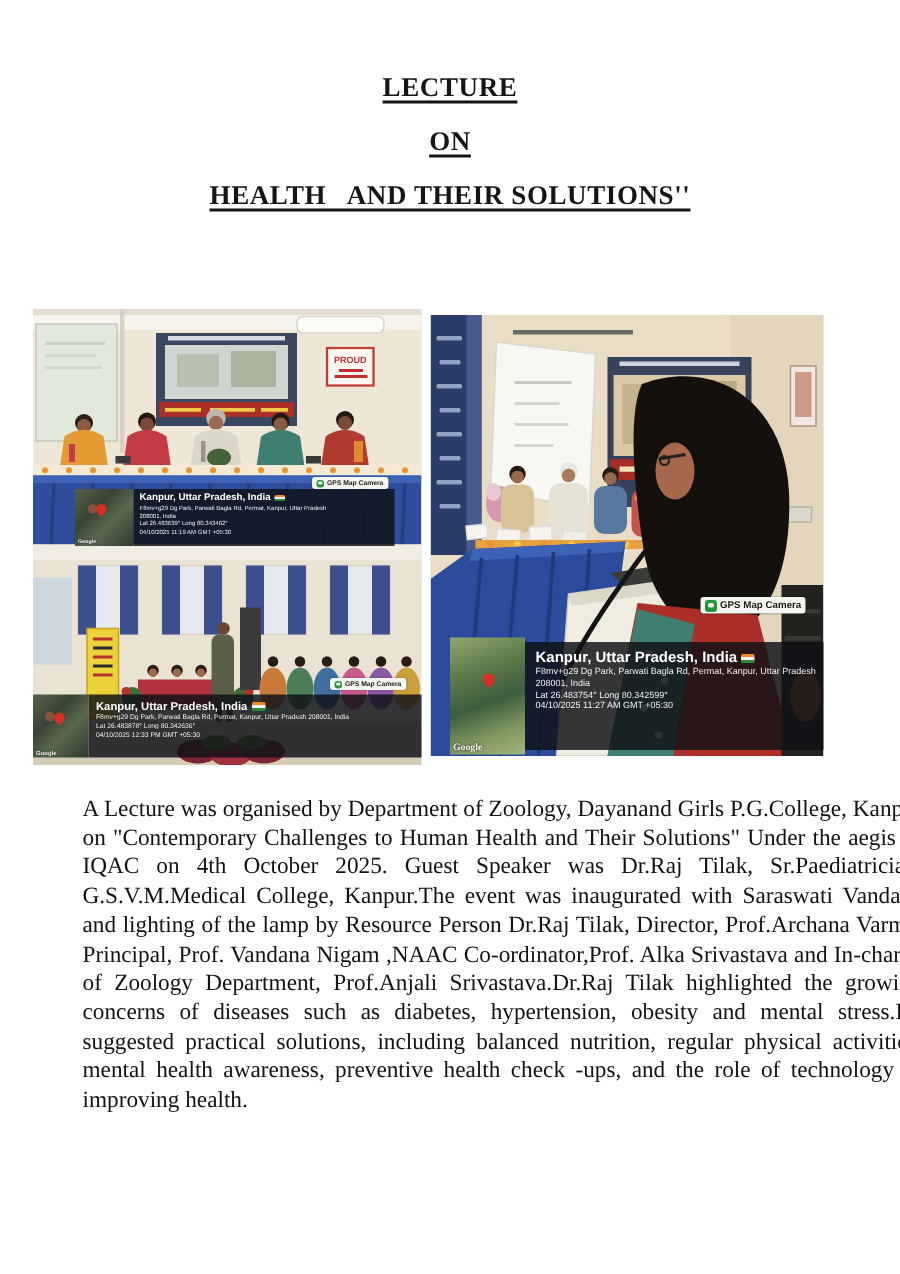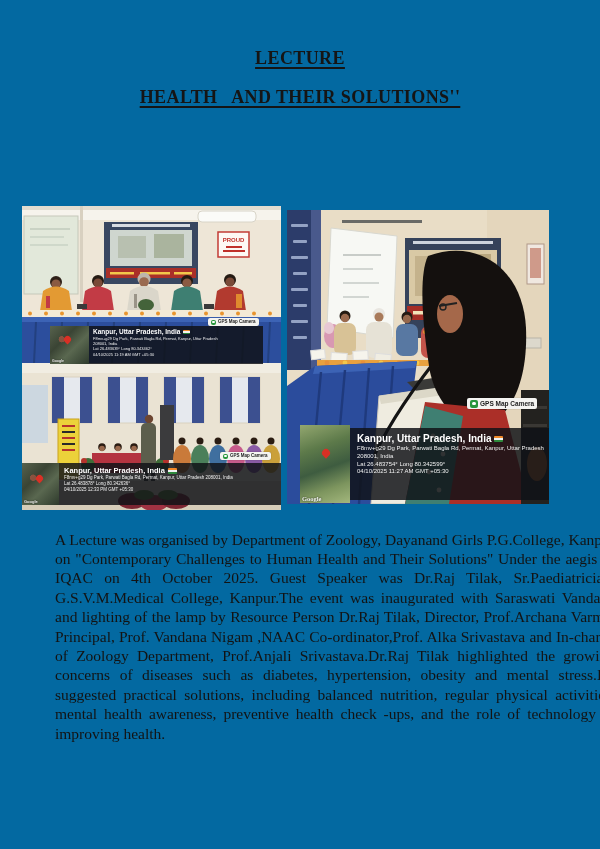--- a/index.html
+++ b/index.html
@@ -1,18 +1,18 @@
 <!DOCTYPE html>
 <html><head>
 <meta charset="utf-8">
 <style>
   html,body { margin:0; padding:0; background:#888; }
   .page {
     position:relative; width:600px; height:849px; margin:0 auto;
-    background:#0369a1; font-family:"Liberation Serif", serif; overflow:hidden; color:#111;
+    background:#ffffff; font-family:"Liberation Serif", serif; overflow:hidden; color:#111;
   }
   
   .title-block { position:absolute; top:48px; left:0; right:0; text-align:center; font-weight:bold; color:#151515; }
   .t-line { font-size:18px; letter-spacing:.4px; text-decoration:underline; text-underline-offset:3px; text-decoration-thickness:1.6px; }
   .t1 { margin:0 0 15px 0; }
   .t2 { margin:0 0 12px 0; }
   .t34 { line-height:26px; margin:0 30px; }
   
   .photo { position:absolute; overflow:hidden; background:#ddd; }
   #left-photo  { left:22px; top:206px; width:259px; height:304px; }
@@ -76,20 +76,21 @@
   .body-text { position:absolute; top:514px; left:20px; width:560px;
     font-size:15.5px; line-height:19.4px; text-align:justify; color:#131313;margin-left:35px; }
 </style>
 </head>
 <body>
 
 <div class="page">
 
   <div class="title-block">
     <div class="t-line t1">LECTURE</div>
+    <div class="t-line t2">ON</div>
     <div class="t-line t34">HEALTH &nbsp; AND THEIR SOLUTIONS''</div>
   </div>
 
   <div class="photo" id="left-photo">
 
     <svg class="scene" style="top:0" width="259" height="157" viewBox="0 0 259 157">
       <rect width="259" height="157" fill="#eee6d7"></rect>
       <rect width="259" height="14" fill="#f6f3ec"></rect>
       <rect width="259" height="4" fill="#e3ddd0"></rect>
       <g>

